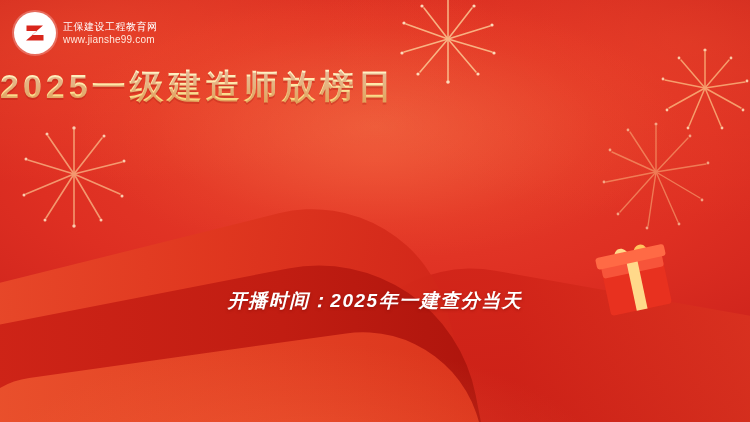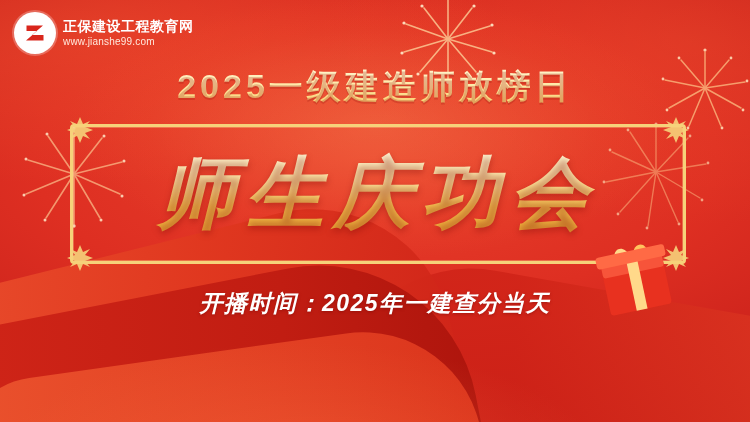--- a/index.html
+++ b/index.html
@@ -86,41 +86,40 @@
   .logo-mark {
     width: 42px; height: 42px;
     border-radius: 50%;
     background: #ffffff;
     display: flex; align-items: center; justify-content: center;
     box-shadow: 0 0 0 2px rgba(255,255,255,0.25);
   }
   .logo-mark svg { display:block; }
   .logo-text { line-height: 1.1; }
   .logo-cn {
-    font-size: 14px;
-    font-weight: bold;
+    font-size: 10px;
+    font-weight: normal;
     color: #ffffff;
     letter-spacing: 0.5px;
     white-space: nowrap;
   }
   .logo-url {
     font-size: 10px;
     color: #ffe9dd;
     letter-spacing: 0.2px;
     margin-top: 2px;
     white-space: nowrap;
     font-family: "Liberation Sans", sans-serif;
   }
 
   
   .top-title {
     position: absolute;
     left: 0; right: 0;
     top: 64px;
-    text-align: center;
     font-size: 34px;
     font-weight: bold;
     letter-spacing: 4px;
     background: linear-gradient(180deg, #fff8d8 0%, #ffe9a8 45%, #f7c960 100%);
     -webkit-background-clip: text;
     background-clip: text;
     color: transparent;
     text-shadow: 0 2px 0 rgba(150,20,10,0.25);
     font-family: "Liberation Sans", sans-serif;
   }
@@ -171,21 +170,21 @@
     text-shadow: 0 3px 6px rgba(120,10,5,0.35);
     font-style: italic;
   }
 
   
   .subtitle {
     position: absolute;
     left: 0; right: 0;
     top: 288px;
     text-align: center;
-    font-size: 23px;
+    font-size: 19px;
     font-weight: bold;
     color: #ffffff;
     letter-spacing: 1.5px;
     font-style: italic;
     text-shadow: 0 1px 3px rgba(120,10,5,0.5);
   }
 
   
   .giftbox {
     position: absolute;
@@ -332,43 +331,20 @@
       </svg>
     </div>
     <div class="logo-text">
       <div class="logo-cn">正保建设工程教育网</div>
       <div class="logo-url">www.jianshe99.com</div>
     </div>
   </div>
 
   <div class="top-title">2025一级建造师放榜日</div>
 
-  <div class="frame">
-    <div class="corner c-tl">
-      <svg width="30" height="30" viewBox="0 0 30 30">
-        <path d="M15 2 L18 9 L25 6 L20 12 L28 15 L20 18 L25 24 L18 21 L15 28 L12 21 L5 24 L10 18 L2 15 L10 12 L5 6 L12 9 Z" fill="#f6d27a" opacity="0.9"></path>
-      </svg>
-    </div>
-    <div class="corner c-tr">
-      <svg width="30" height="30" viewBox="0 0 30 30">
-        <path d="M15 2 L18 9 L25 6 L20 12 L28 15 L20 18 L25 24 L18 21 L15 28 L12 21 L5 24 L10 18 L2 15 L10 12 L5 6 L12 9 Z" fill="#f6d27a" opacity="0.9"></path>
-      </svg>
-    </div>
-    <div class="corner c-bl">
-      <svg width="30" height="30" viewBox="0 0 30 30">
-        <path d="M15 2 L18 9 L25 6 L20 12 L28 15 L20 18 L25 24 L18 21 L15 28 L12 21 L5 24 L10 18 L2 15 L10 12 L5 6 L12 9 Z" fill="#f6d27a" opacity="0.9"></path>
-      </svg>
-    </div>
-    <div class="corner c-br">
-      <svg width="30" height="30" viewBox="0 0 30 30">
-        <path d="M15 2 L18 9 L25 6 L20 12 L28 15 L20 18 L25 24 L18 21 L15 28 L12 21 L5 24 L10 18 L2 15 L10 12 L5 6 L12 9 Z" fill="#f6d27a" opacity="0.9"></path>
-      </svg>
-    </div>
-    <div class="main-title">师生庆功会</div>
-  </div>
 
   <div class="subtitle">开播时间：2025年一建查分当天</div>
 
   <div class="giftbox">
     <svg width="110" height="95" viewBox="0 0 110 95">
       <g transform="rotate(-12 55 50)">
         <rect x="22" y="30" width="62" height="52" rx="4" fill="#e8311f"></rect>
         <rect x="22" y="30" width="62" height="14" rx="3" fill="#f7543a"></rect>
         <rect x="48" y="30" width="11" height="52" fill="#ffd98a"></rect>
         <path d="M38 30 C34 16, 50 12, 53 29 Z" fill="#ffd98a"></path>

